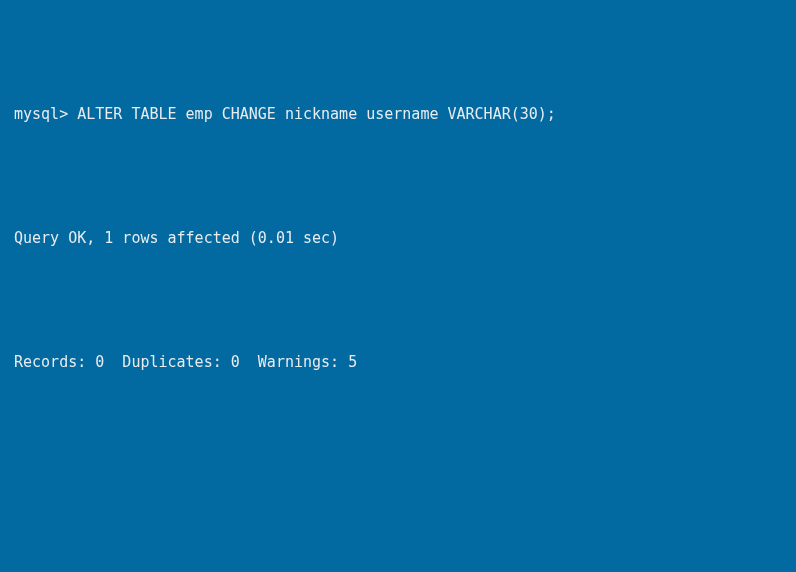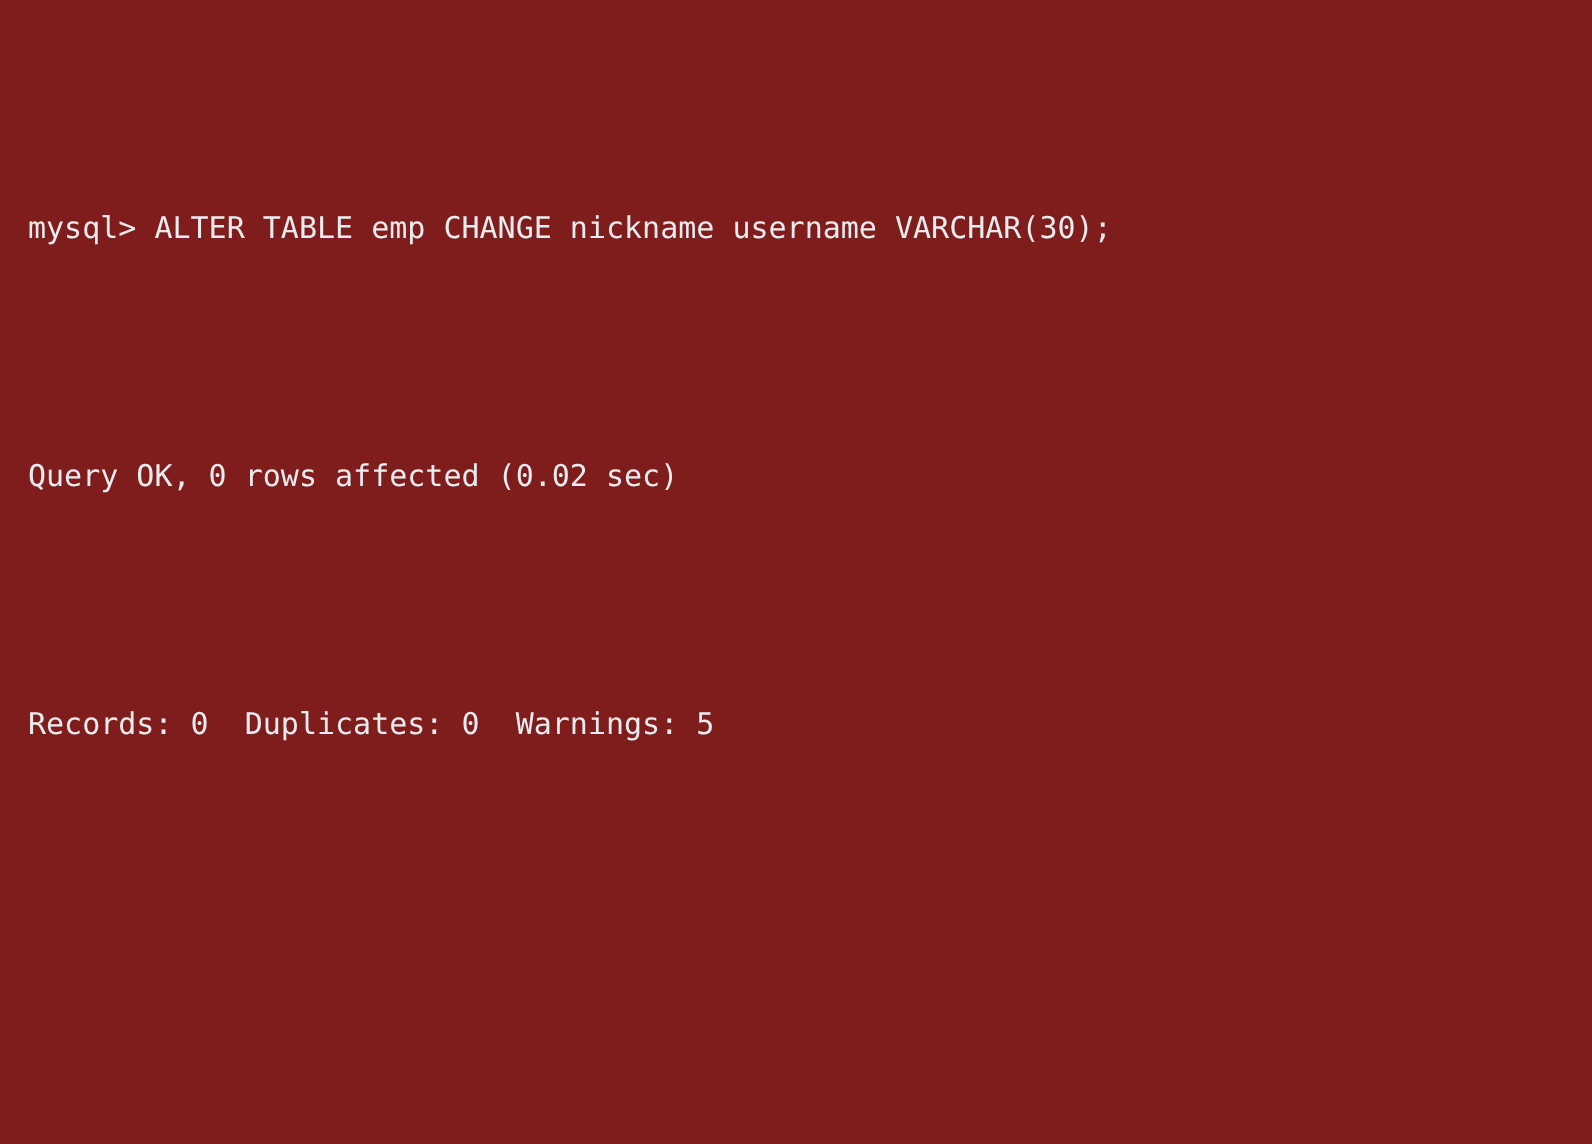--- a/index.html
+++ b/index.html
@@ -33,25 +33,25 @@
   }
   .line.blank {
     height: 31px;
   }
   .prompt-line { color: #e9ecef; }
   .result-line { color: #e9ecef; }
 </style>
 </head>
 <body style="background: rgb(28, 34, 43);">
 
-<div id="terminal" style="background: #7f1d1d; color: rgb(233, 236, 239);">
+<div id="terminal" style="background: #0369a1; color: rgb(233, 236, 239);">
 
   <div class="line prompt-line">mysql&gt; ALTER TABLE emp CHANGE nickname username VARCHAR(30);</div>
 
-  <div class="line result-line">Query OK, 0 rows affected (0.02 sec)</div>
+  <div class="line result-line">Query OK, 1 rows affected (0.01 sec)</div>
 
   <div class="line result-line">Records: 0  Duplicates: 0  Warnings: 5</div>
 
   <div class="line blank"></div>
 
   
 
   
 
   

